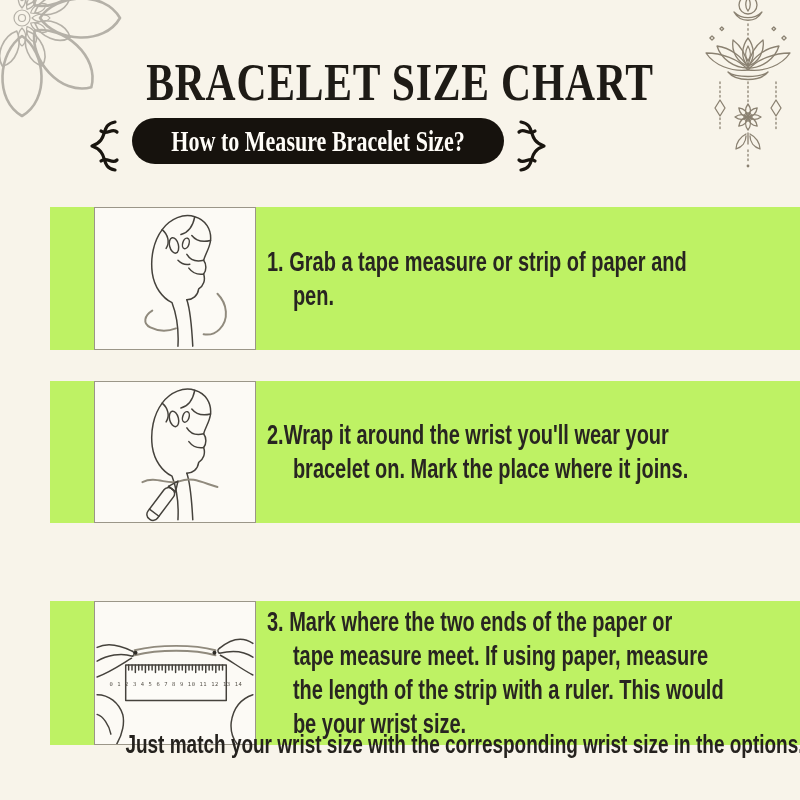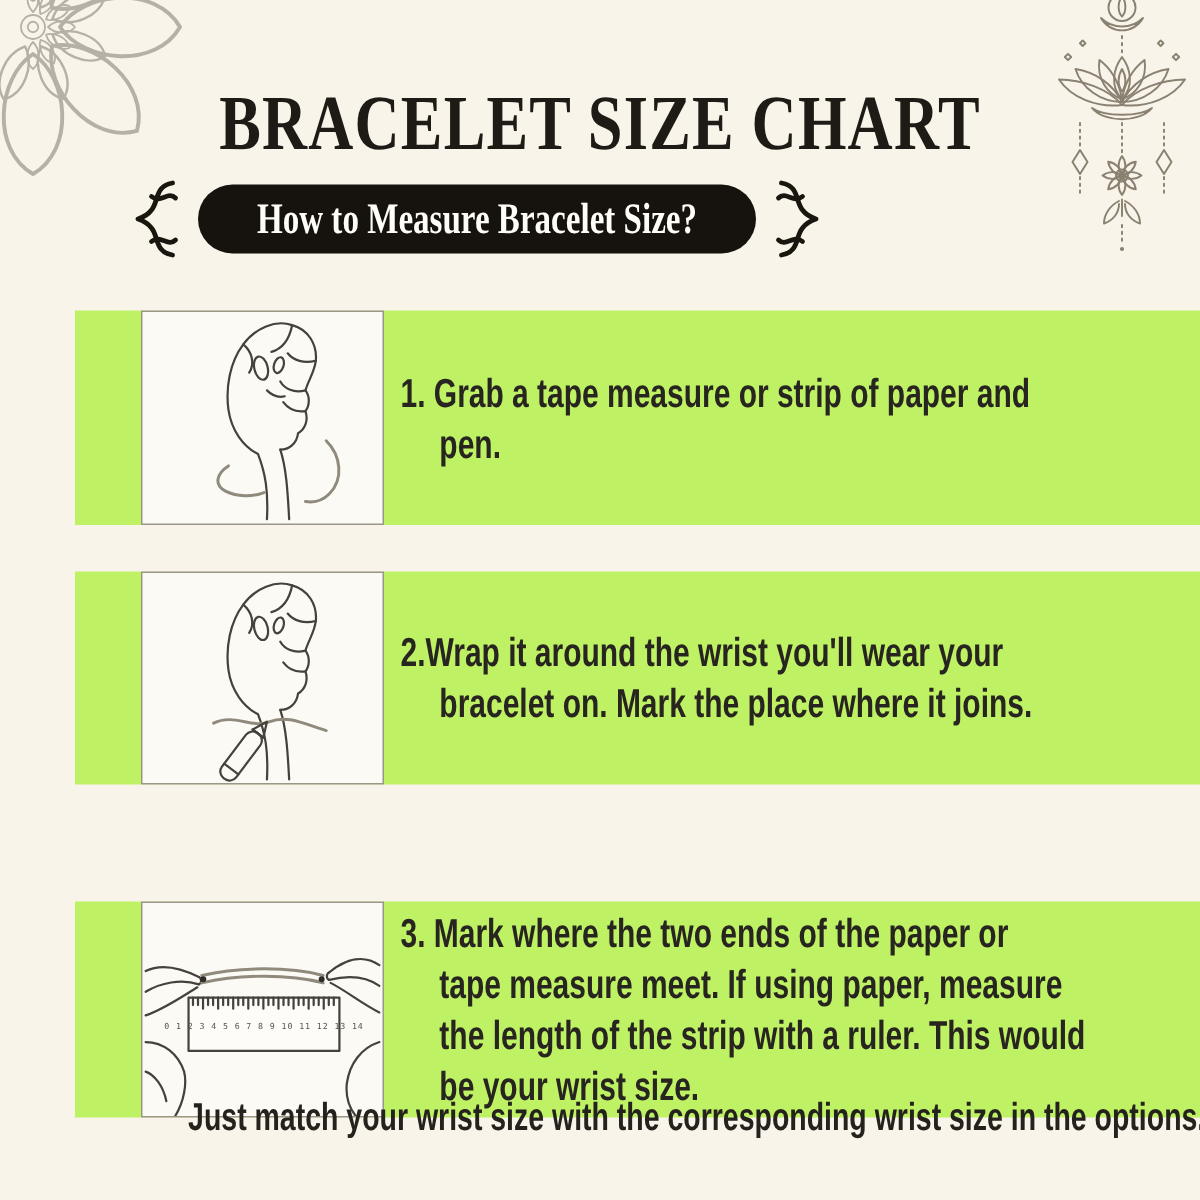--- a/index.html
+++ b/index.html
@@ -12,21 +12,21 @@
   .lotus{position:absolute;right:2px;top:0;width:100px;height:172px;}
 
   
   .title{position:absolute;top:57px;left:0;width:800px;text-align:center;
          font-family:"Liberation Serif",serif;font-weight:700;font-size:52px;line-height:1;
          letter-spacing:1px;color:#1e1b16;transform:scaleX(0.80);transform-origin:center;
          white-space:nowrap;}
 
   
   .badge-row{position:absolute;top:118px;left:0;width:636px;display:flex;
-             justify-content:center;align-items:center;gap:12px;}
+             justify-content:center;gap:12px;}
   .badge{width:372px;height:46px;background:#16120d;border-radius:24px;
          display:flex;align-items:center;justify-content:center;}
   .badge span{font-family:"Liberation Serif",serif;font-weight:700;font-size:29px;color:#fffdf8;
               transform:scaleX(0.76);transform-origin:center;white-space:nowrap;}
   .flourish{width:38px;height:56px;}
 
   
   .step{position:absolute;left:50px;width:709px;background:#bef264;display:flex;padding-left:44px;}
   .step1{top:207px;height:143px;}
   .step2{top:381px;height:142px;}

